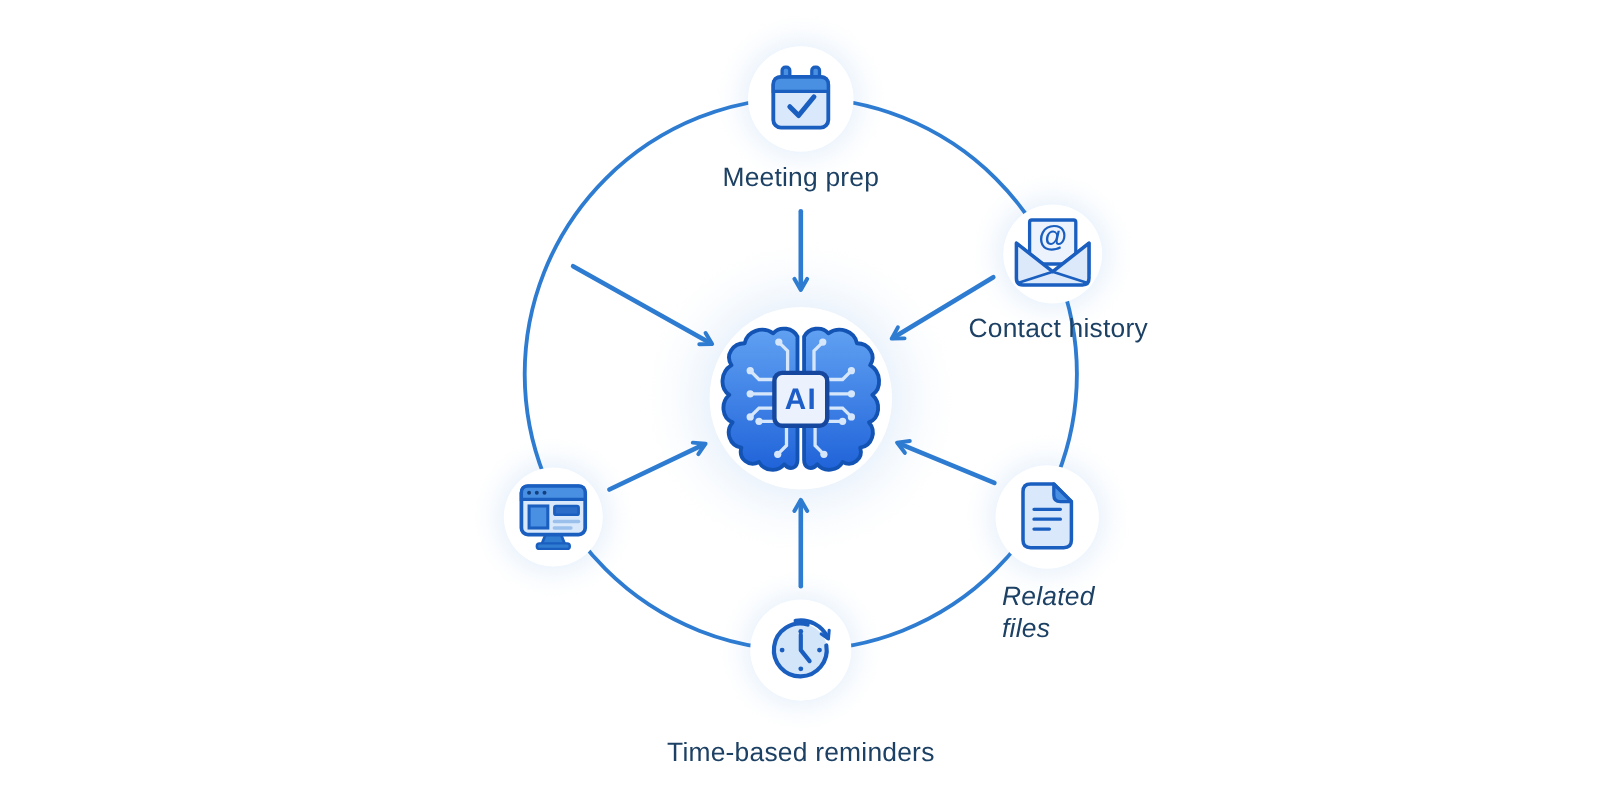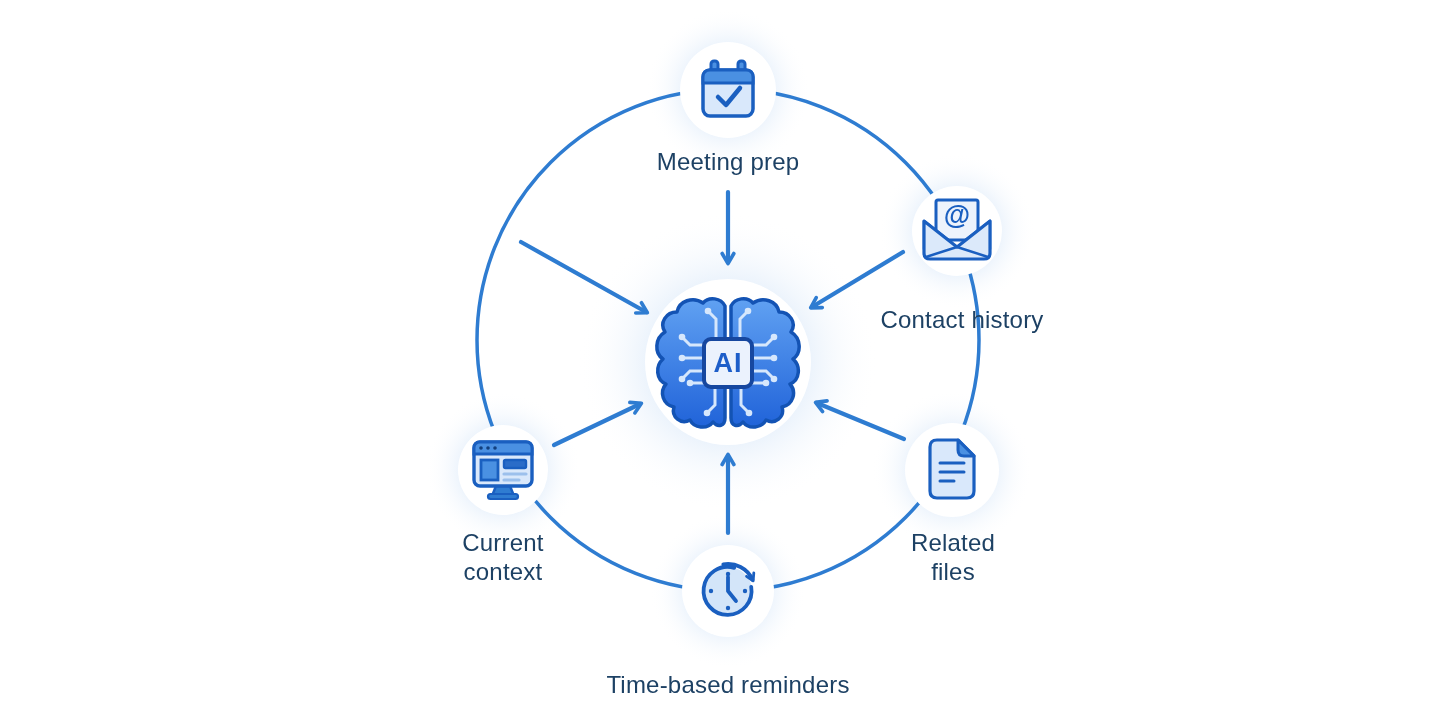--- a/index.html
+++ b/index.html
@@ -8,21 +8,21 @@
     width: 1456px;
     height: 720px;
     background: #ffffff;
     overflow: hidden;
     font-family: "Liberation Sans", "DejaVu Sans", sans-serif;
   }
   .layer { position: absolute; left: 0; top: 0; }
   .node-label {
     position: absolute;
     transform: translateX(-50%);
-    text-align: center;
+    text-align: left;
     font-size: 24px;
     line-height: 29px;
     font-weight: 500;
     color: #1d4164;
     white-space: nowrap;
     letter-spacing: 0.2px;
   }
 </style>
 </head>
 <body>
@@ -155,27 +155,23 @@
       <use href="#lobeL" transform="scale(-1,1)" fill="url(#brainGrad)" stroke="#1353b4" stroke-width="3.5" stroke-linejoin="round"></use>
       <use href="#tracesL"></use>
       <use href="#tracesL" transform="scale(-1,1)"></use>
       <rect x="-24" y="-24" width="48" height="48" rx="7" fill="#ebf2fd" stroke="#16479f" stroke-width="4"></rect>
       <text x="0" y="9" text-anchor="middle" font-size="27" font-weight="bold" fill="#1d5ec9" letter-spacing="1" font-family="Liberation Sans, DejaVu Sans, sans-serif">AI</text>
     </g>
   </svg>
 
   <div class="node-label" style="left:728px; top:147px;">Meeting prep</div>
 
-  <div class="node-label" style="left:962px; top:305px;">Contact history</div>
+  <div class="node-label" style="left:962px; top:284px;">Contact history</div>
 
-  <div class="node-label" style="left:953px; top:528px;">
+  <div class="node-label" style="left:953px; top:528px;font-style:italic;">
     <div>Related</div>
     <div>files</div>
   </div>
 
   <div class="node-label" style="left:728px; top:670px;">Time-based reminders</div>
 
-  <div class="node-label" style="left:503px; top:528px;">
-    <div>Current</div>
-    <div>context</div>
-  </div>
 
 </div>
 
 </body></html>

